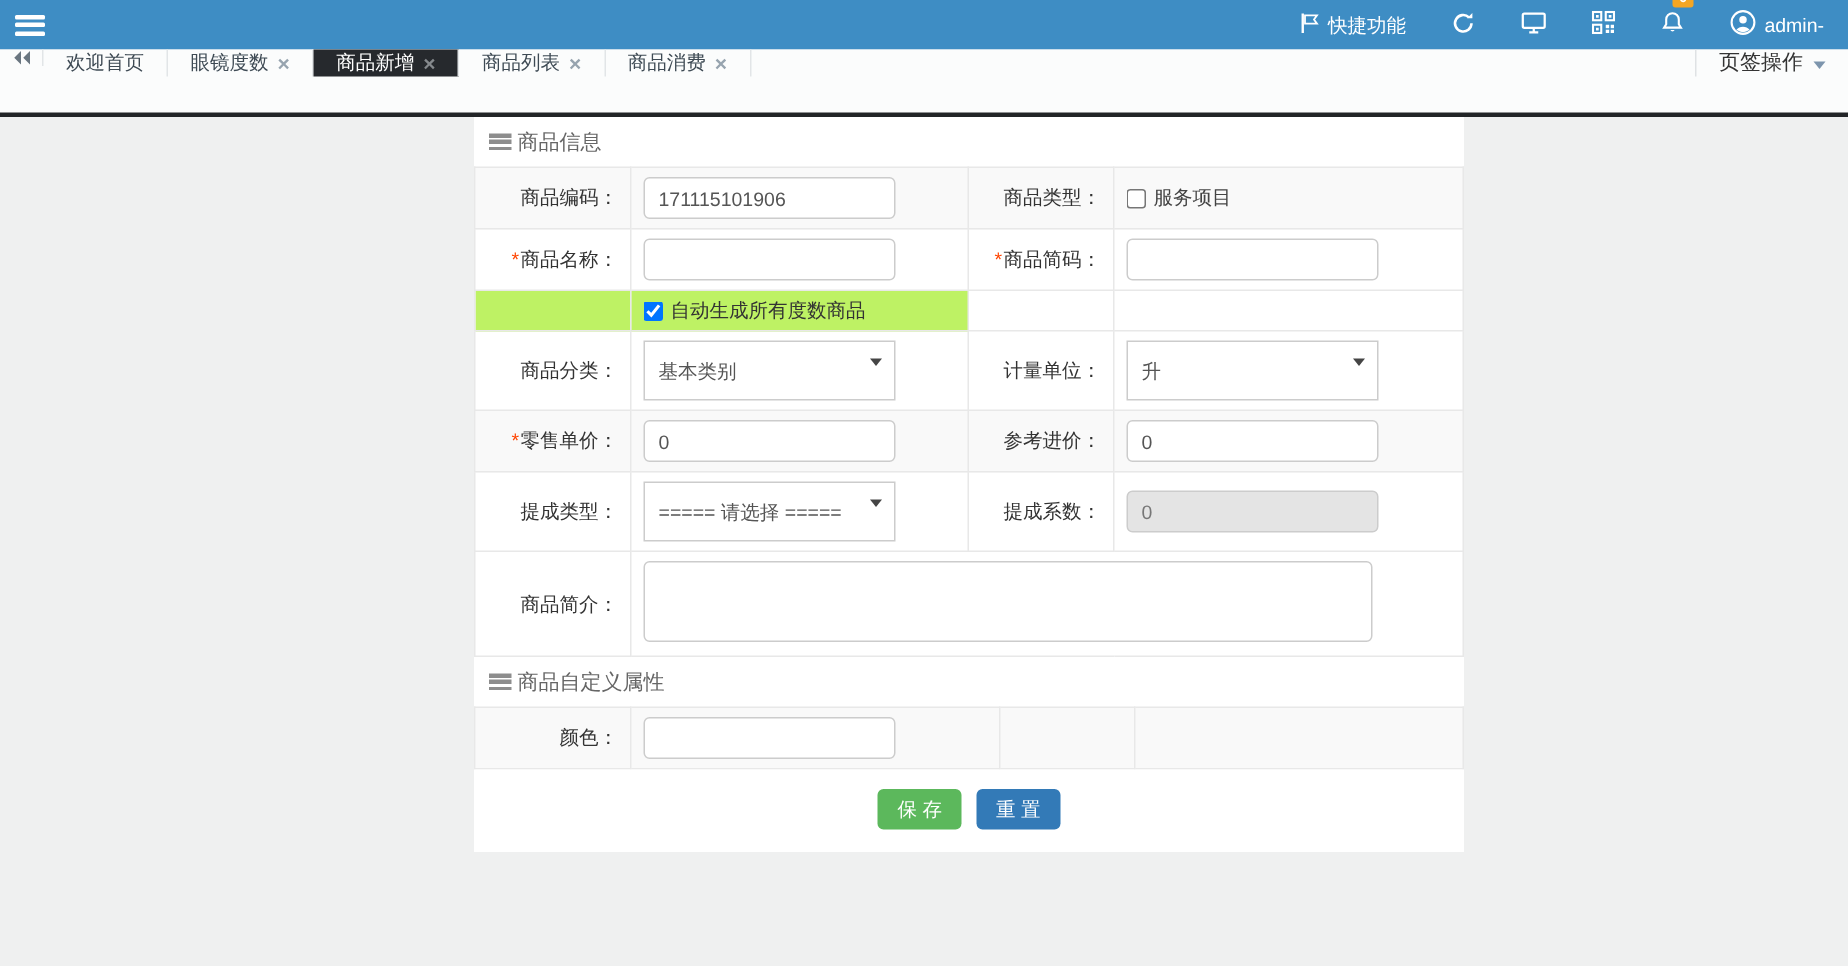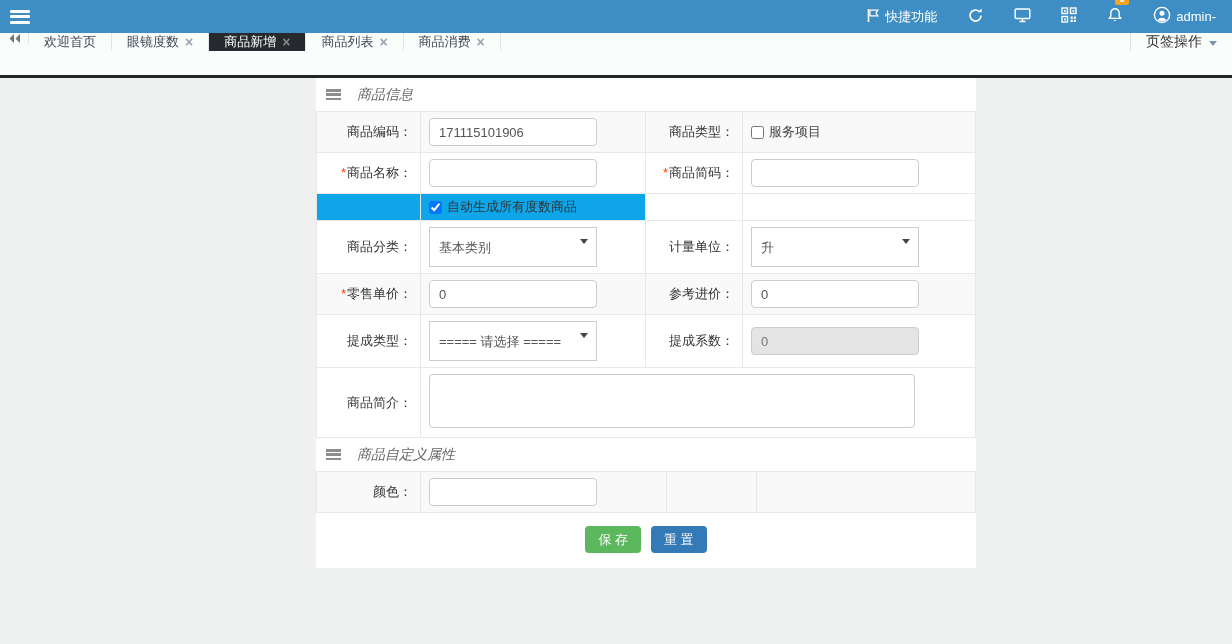--- a/index.html
+++ b/index.html
@@ -31,31 +31,31 @@
   .tab.active { background:#26292d; color:#fff; }
   .tab.active .close-x { color:#85898d; }
   .tab-actions { margin-left:auto; display:flex; align-items:center; gap:7px;
     border-left:1px solid #dfe2e4; padding:0 15px; font-size:14px; color:#333; cursor:pointer; }
   .caret-down { width:0; height:0; border-left:4px solid transparent;
     border-right:4px solid transparent; border-top:5px solid #7d95ad; margin-top:2px; }
 
   
   .content { padding:0; }
   .form-wrap { width:660px; margin-left:316px; background:#fff; }
-  .section-title { display:flex; align-items:center; gap:16px; height:33px;
-    padding:0 10px; font-size:14px; color:#666;font-style:italic; }
+  .section-title { display:flex; align-items:center; gap:4px; height:33px;
+    padding:0 10px; font-size:14px; color:#666; }
   .bars-icon { width:15px; height:11px; display:flex; flex-direction:column;
     justify-content:space-between; }
   .bars-icon i { display:block; height:2.5px; background:#8d8d8d; }
 
   table.form-table { width:100%; border-collapse:collapse; font-size:13px; table-layout:fixed; }
   table.form-table td { border:1px solid #e8e8e8; padding:6px 8px; vertical-align:middle; }
   td.lbl { text-align:right; color:#333; padding-right:6px; white-space:nowrap; }
   tr.shade { background:#f9f9f9; }
-  td.shade-cell { background:#0ea5e9;margin-left:32px; }
+  td.shade-cell { background:#bef264;margin-left:32px; }
   .req { color:#f40; margin-right:1px; }
 
   input.txt { width:168px; height:28px; border:1px solid #ccc; border-radius:4px;
     padding:0 9px; font-size:13px; color:#555; background:#fff; outline:none;
     font-family:inherit; }
   input.txt:disabled { background:#e4e4e4; color:#777; }
   .sel { position:relative; display:inline-block; width:168px; }
   .sel select { width:100%; height:40px; border:1px solid #ccc; background:#fff;
     -webkit-appearance:none; appearance:none; padding:0 9px; font-size:13px;
     color:#555; border-radius:0; outline:none; font-family:inherit; }

